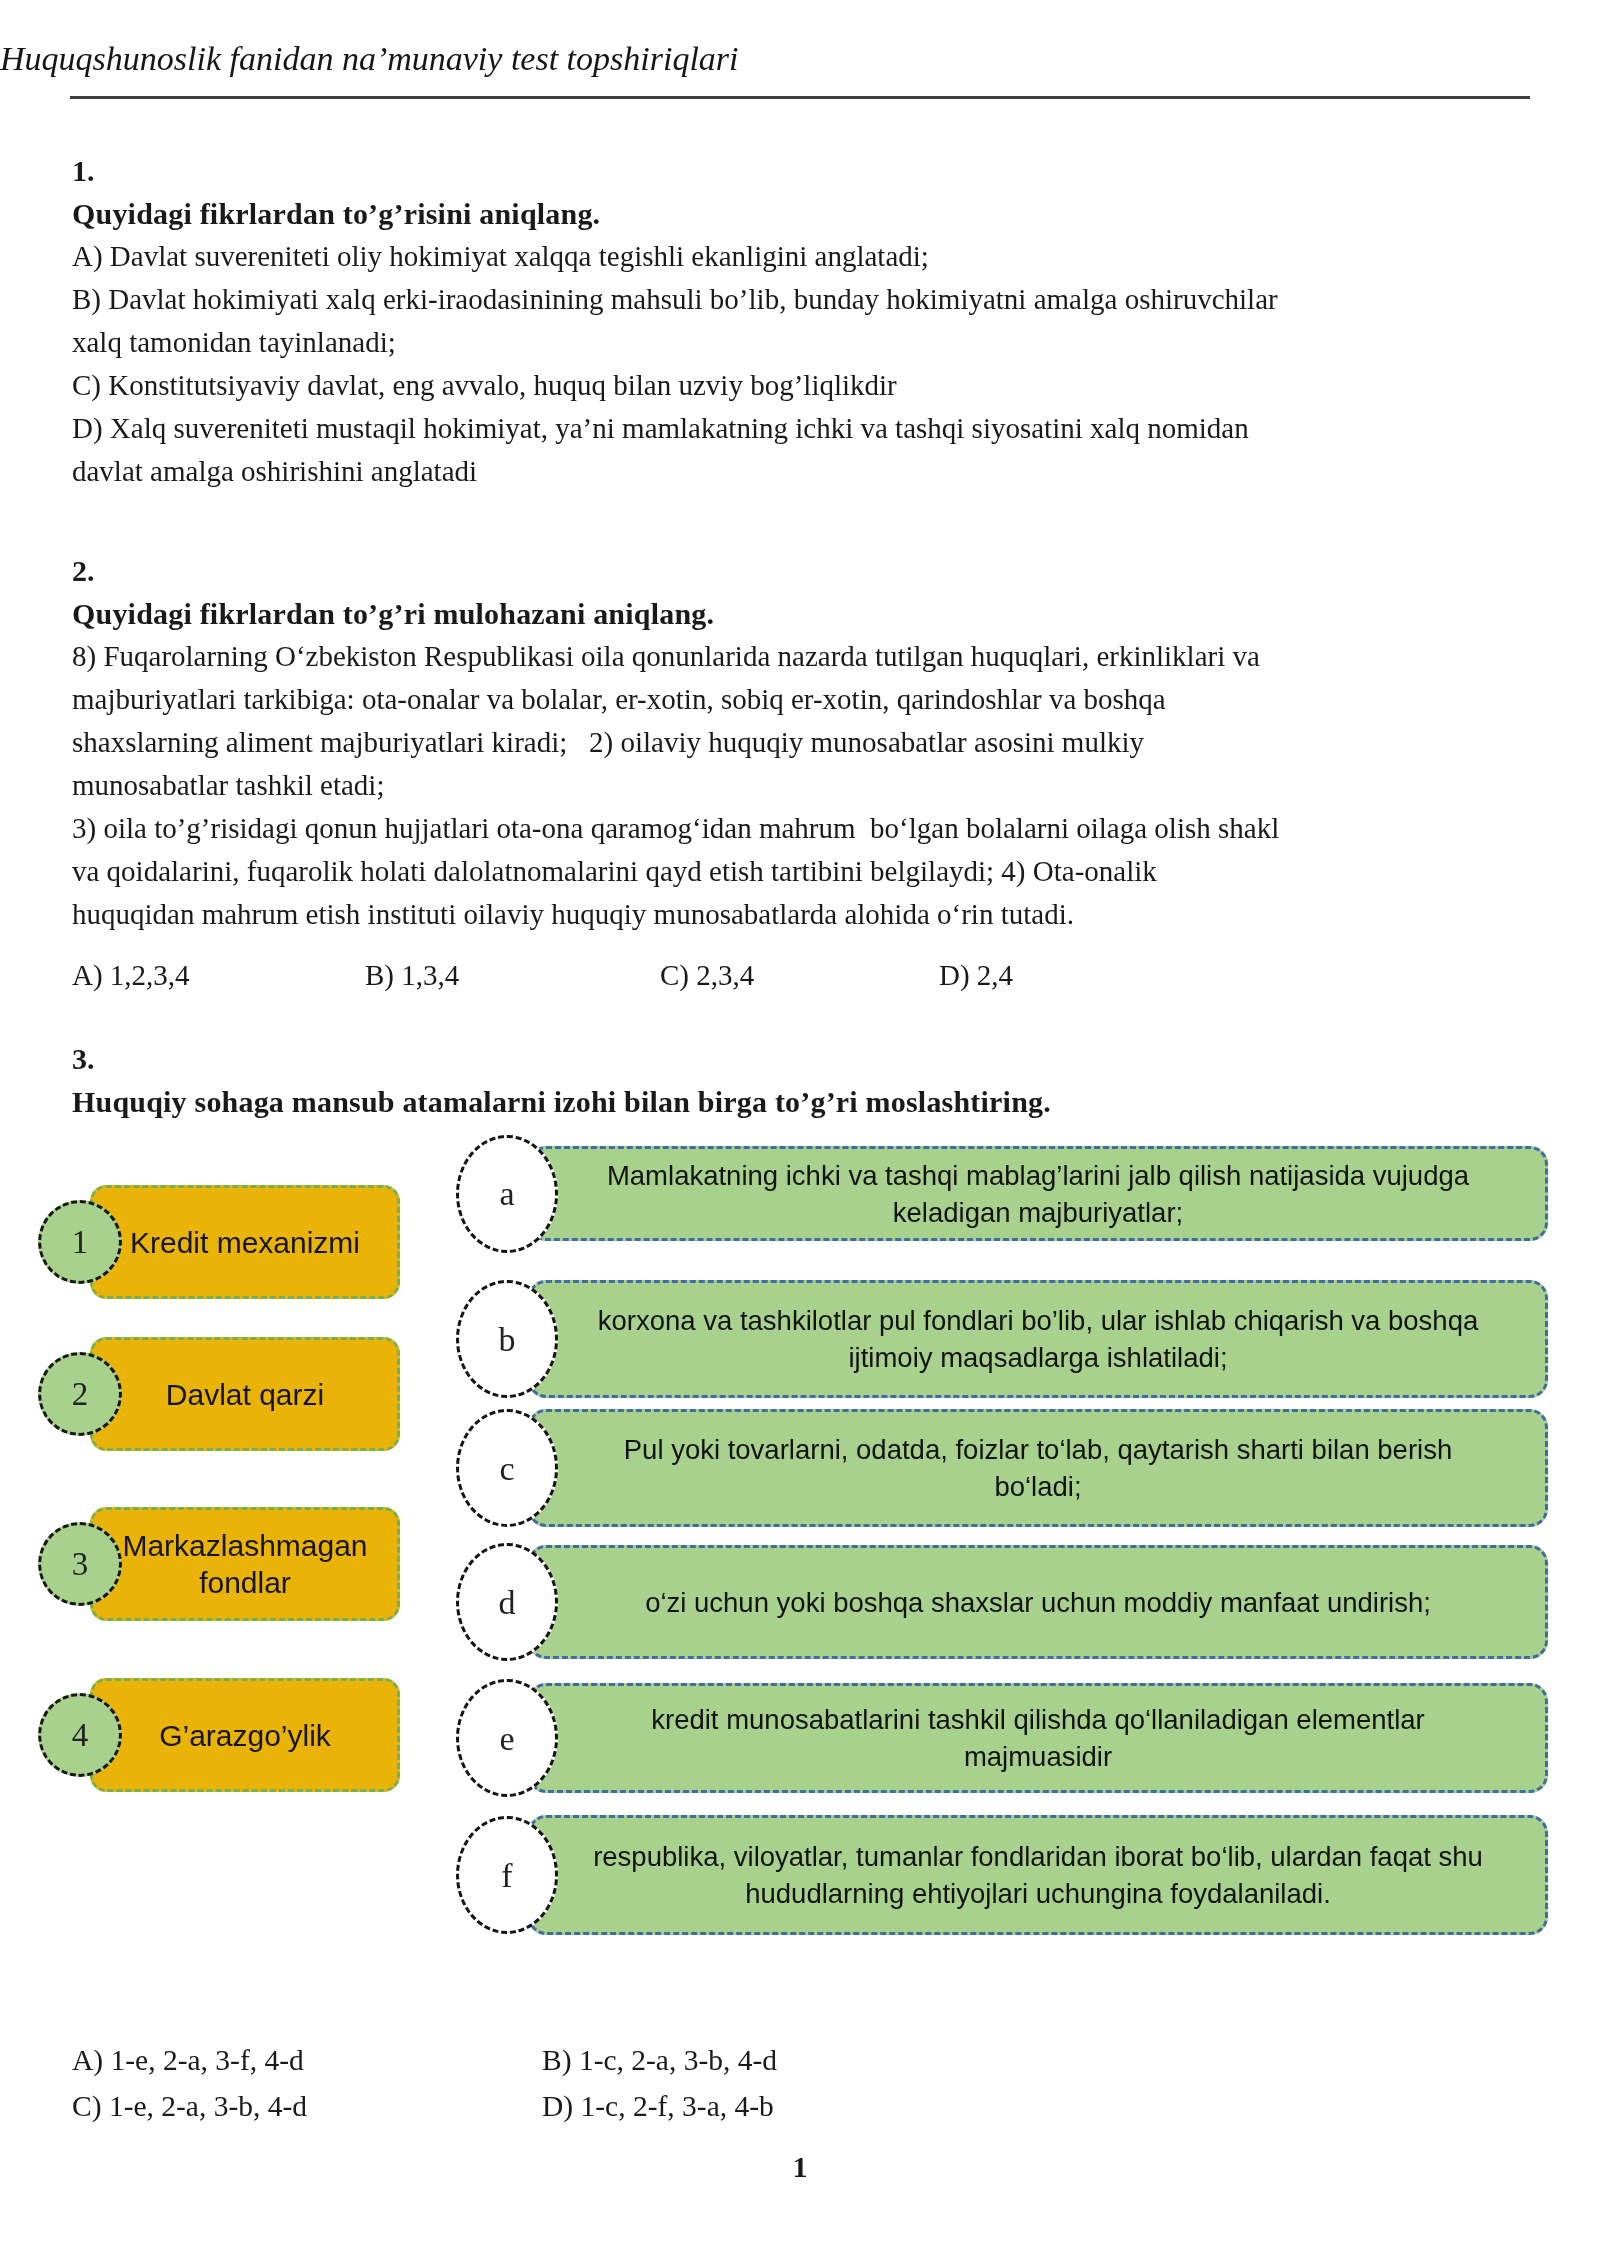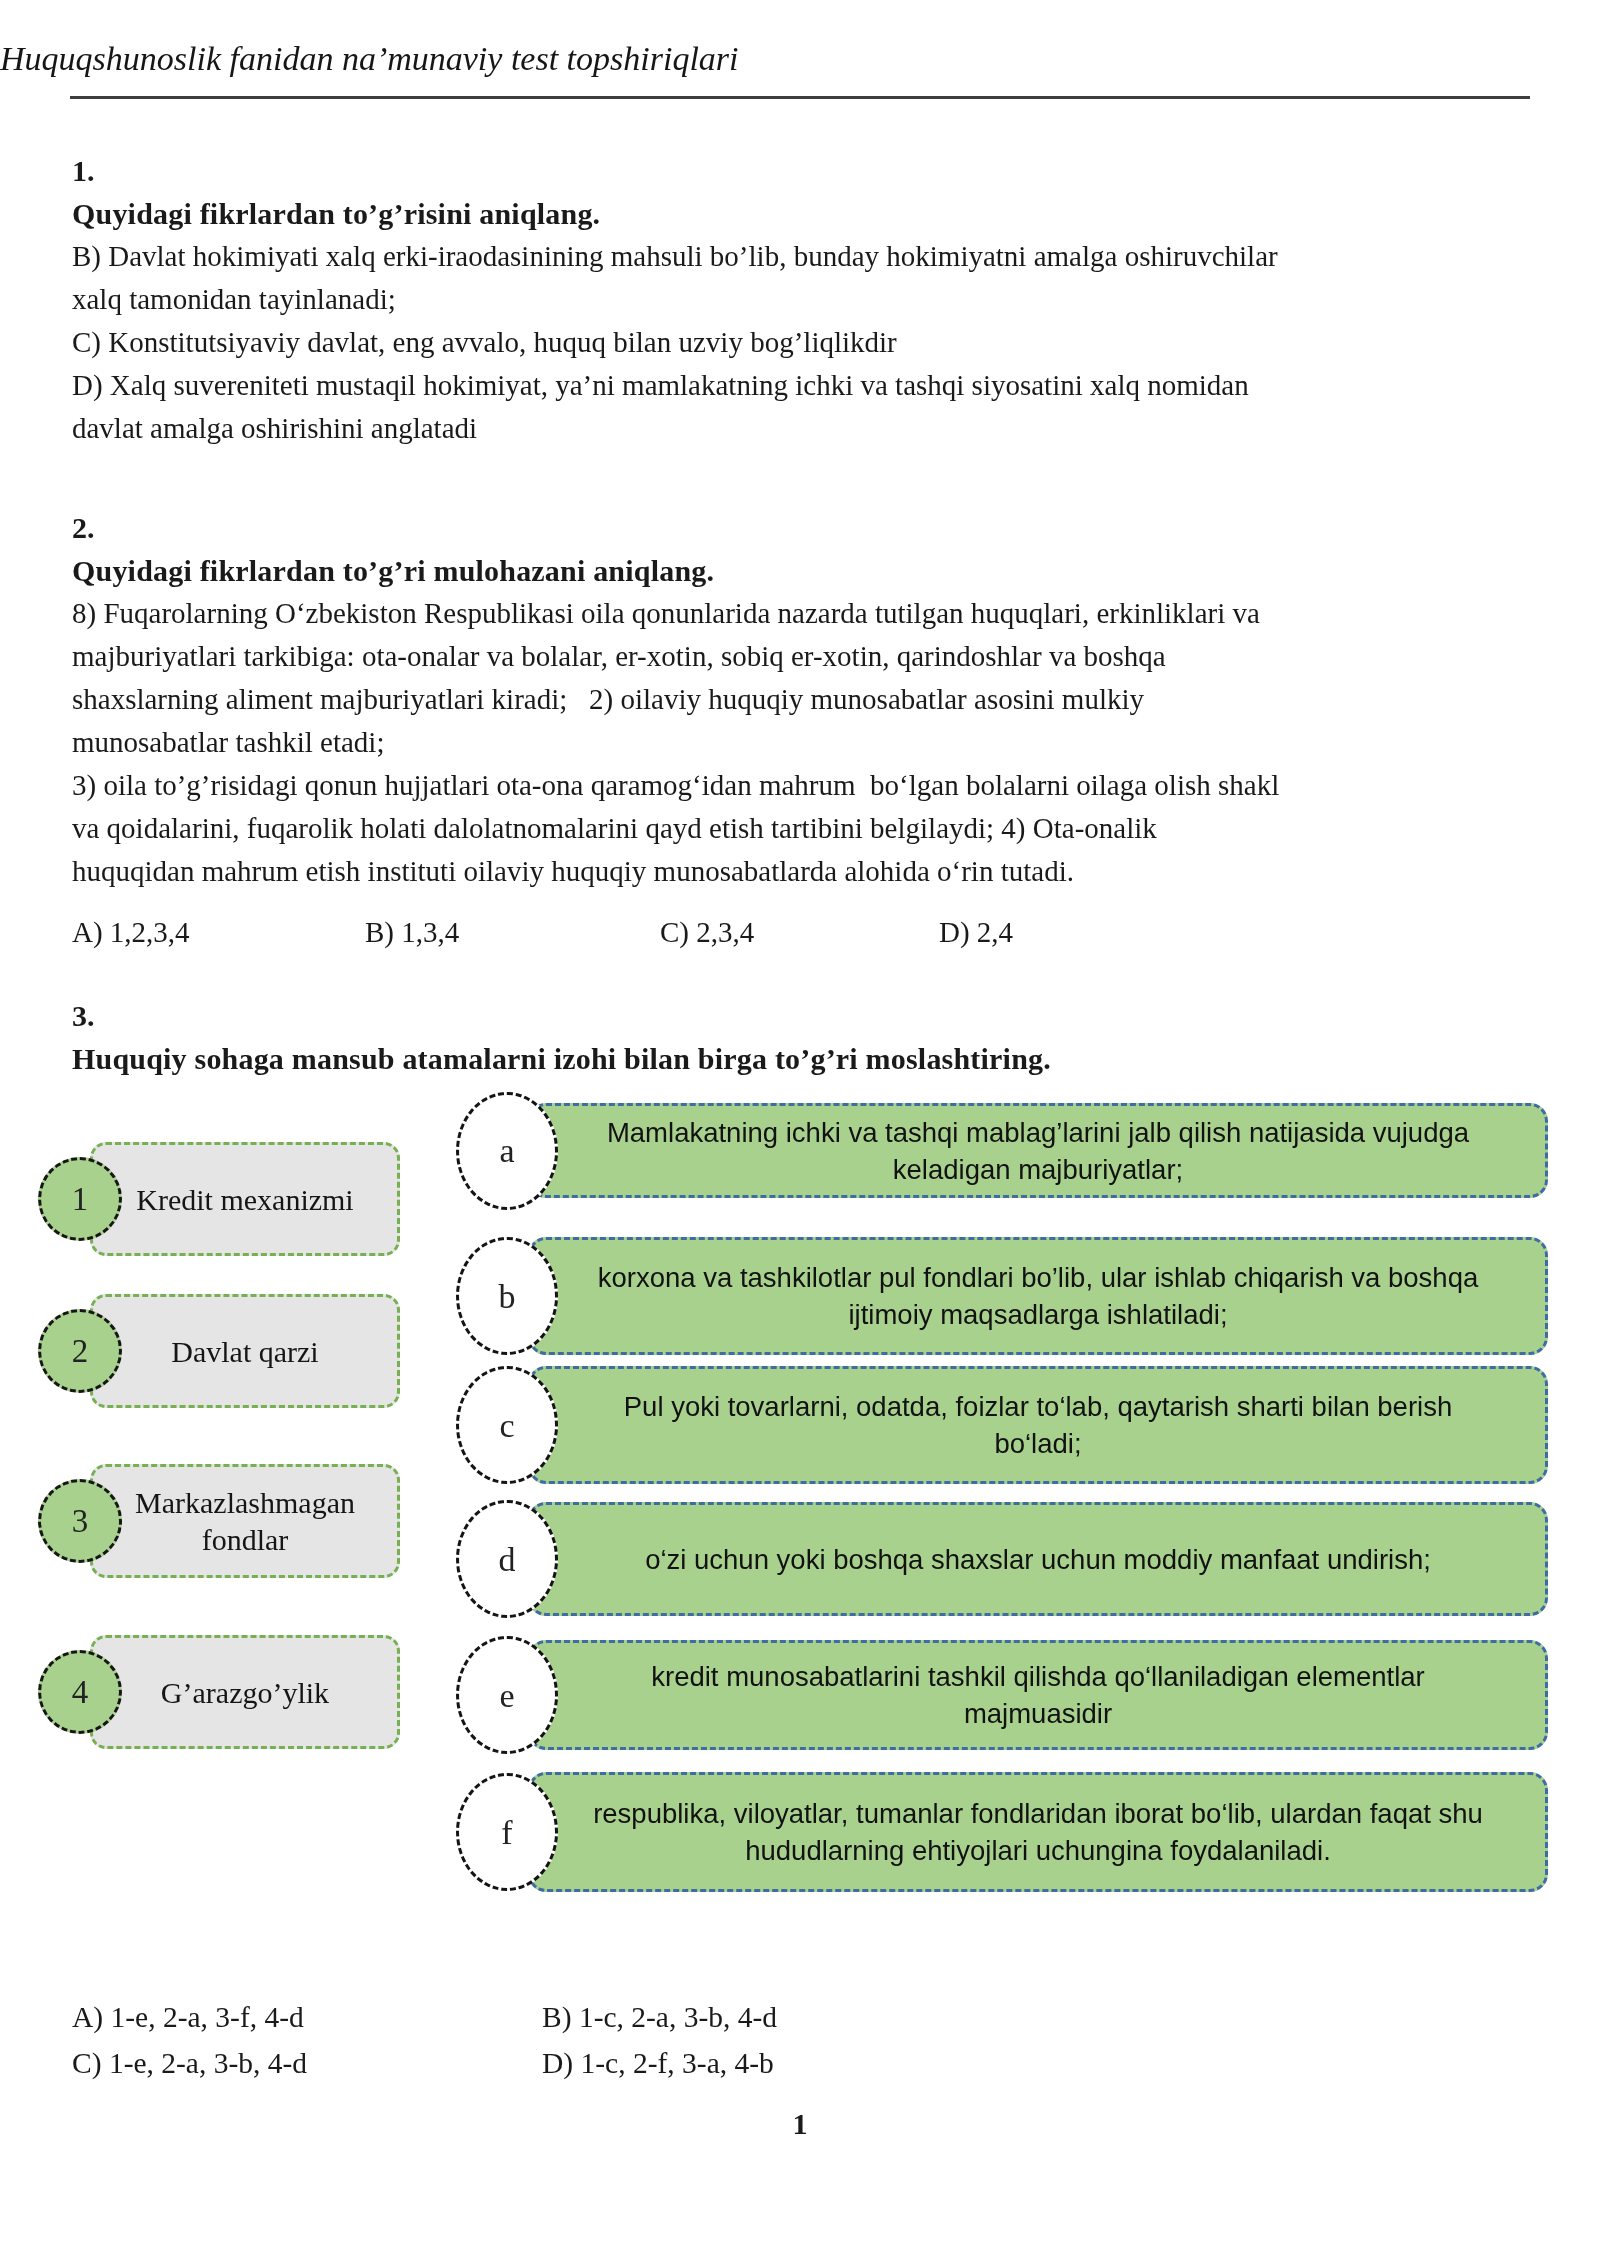--- a/index.html
+++ b/index.html
@@ -22,24 +22,24 @@
   .sec2 { margin-top:56px; }
   .sec3 { margin-top:40px; }
   .opt-row { margin-top:18px; display:flex; }
   .opt-a { width:293px; } .opt-b { width:295px; } .opt-c { width:279px; }
 
   .diagram { position:relative; height:800px; margin-top:18px; }
 
   .match-left { position:absolute; left:18px; width:310px; }
   .pos-l1 { top:44px; } .pos-l2 { top:196px; } .pos-l3 { top:366px; } .pos-l4 { top:537px; }
   .left-box {
-    width:310px; height:114px; background:#e5e5e5;
+    width:310px; height:114px; background:#eab308;
     border:3px dashed #76b053; border-radius:16px;
     display:flex; align-items:center; justify-content:center; text-align:center;
-    font-family:Liberation Serif, serif; font-size:30px; line-height:37px;
+    font-family:Liberation Sans, sans-serif; font-size:30px; line-height:37px;
     color:#151515; padding:0 14px;
   }
   .num-circle {
     position:absolute; left:-52px; top:50%; margin-top:-42px;
     width:84px; height:84px; border-radius:50%;
     background:#a9d18e; border:3px dashed #161616;
     display:flex; align-items:center; justify-content:center;
     font-family:"Liberation Serif", serif; font-size:33px; color:#222; z-index:2;
   }
 
@@ -74,20 +74,21 @@
 <div class="page">
 
   <div class="title">Huquqshunoslik fanidan na’munaviy test topshiriqlari</div>
   <div class="rule"></div>
 
   <div class="content">
 
     <div class="sec1">
       <div class="qnum">1.</div>
       <div class="qprompt">Quyidagi fikrlardan to’g’risini aniqlang.</div>
+      <div class="q-line">A) Davlat suvereniteti oliy hokimiyat xalqqa tegishli ekanligini anglatadi;</div>
       <div class="q-line">B) Davlat hokimiyati xalq erki-iraodasinining mahsuli bo’lib, bunday hokimiyatni amalga oshiruvchilar</div>
       <div class="q-line">xalq tamonidan tayinlanadi;</div>
       <div class="q-line">C) Konstitutsiyaviy davlat, eng avvalo, huquq bilan uzviy bog’liqlikdir</div>
       <div class="q-line">D) Xalq suvereniteti mustaqil hokimiyat, ya’ni mamlakatning ichki va tashqi siyosatini xalq nomidan</div>
       <div class="q-line">davlat amalga oshirishini anglatadi</div>
     </div>
 
     <div class="sec2">
       <div class="qnum">2.</div>
       <div class="qprompt">Quyidagi fikrlardan to’g’ri mulohazani aniqlang.</div>

